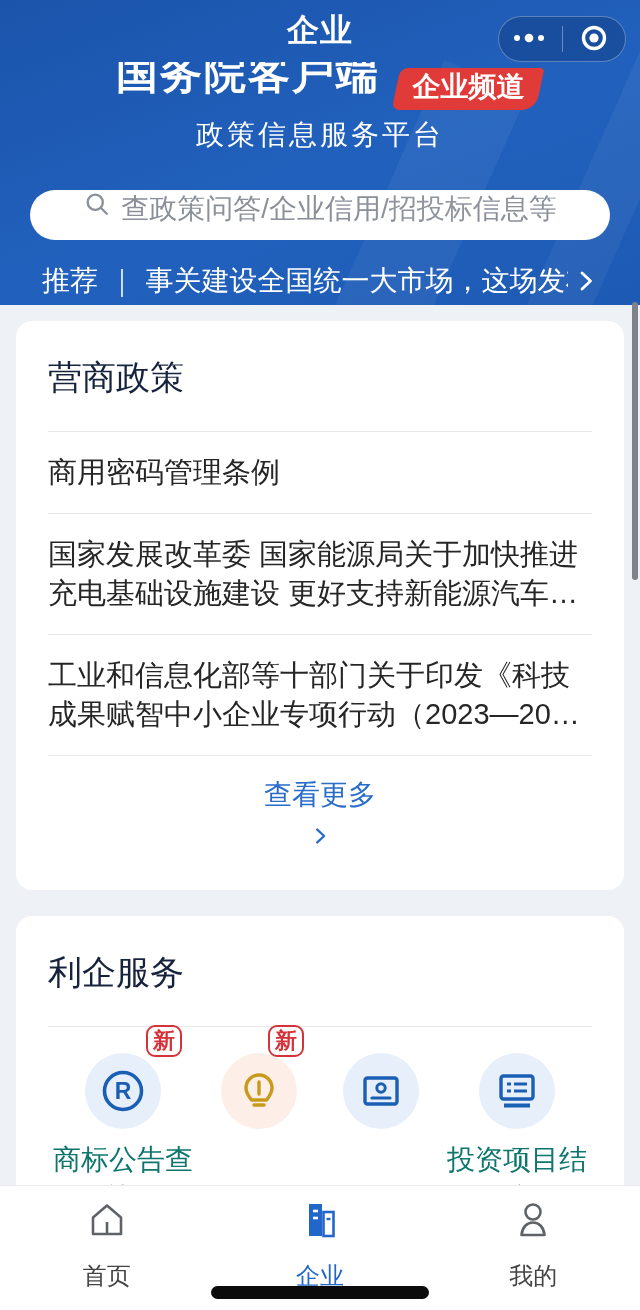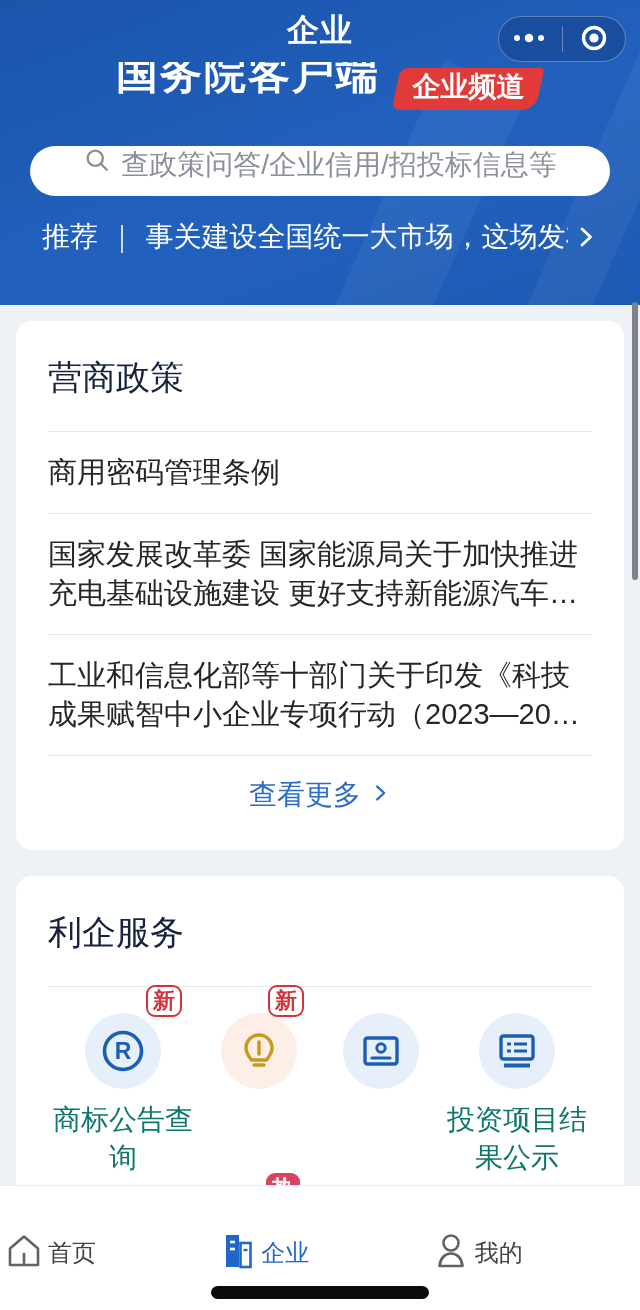--- a/index.html
+++ b/index.html
@@ -47,21 +47,21 @@
   
   .card { background:#fff; border-radius:16px; margin:0 16px; padding:0 32px; }
   .card h2 { font-size:34px; color:#17233d; font-weight:normal; padding-top:34px; }
   .h-div { height:1px; background:#e8e8e8; margin-top:30px; }
   .policy { margin-top:16px; padding-bottom:6px; }
 
   .p-item { padding:21px 0; font-size:29px; line-height:39px; color:#262626; cursor:pointer; }
   .clamp2 { display:-webkit-box; -webkit-line-clamp:2; -webkit-box-orient:vertical; overflow:hidden; }
   .divider { height:1px; background:#e8e8e8; }
   .more { display:flex; align-items:center; justify-content:center; gap:8px;
-          padding:20px 0 30px; color:#2a6dc9; font-size:28px; cursor:pointer; }
+          padding:20px 0 30px; color:#2a6dc9; font-size:28px; cursor:pointer;flex-direction:column; }
 
   .services { margin-top:26px; height:540px; }
   .grid { display:grid; grid-template-columns:repeat(4,1fr); margin-top:2px; }
   .cell { position:relative; display:flex; flex-direction:column; align-items:center;
           padding-top:24px; cursor:pointer; }
   .row2 .cell { padding-top:18px; }
   .icon-wrap { width:76px; height:76px; border-radius:50%; display:flex;
                align-items:center; justify-content:center; }
   .bg-blue  { background:#e7effa; }
   .bg-warm  { background:#fdeee7; }
@@ -72,22 +72,22 @@
   .badge-new { position:absolute; top:-4px; right:16px; border:2px solid #d5333a; color:#d5333a;
                background:#fff; border-radius:9px; font-size:22px; font-weight:bold;
                padding:2px 5px; line-height:24px; z-index:2; }
   .badge-hot { position:absolute; top:-6px; right:20px; background:#d84360; color:#fff;
                border-radius:9px; font-size:22px; font-weight:bold; padding:3px 6px;
                line-height:24px; z-index:2; }
 
   
   .tabbar { position:absolute; left:0; right:0; bottom:0; height:125px; background:#fff;
             border-top:1px solid #ebebeb; display:flex; z-index:5; }
-  .tab { flex:1; display:flex; flex-direction:row; align-items:center;
-         padding-top:10px; gap:0; cursor:pointer; }
+  .tab { flex:1; display:flex; flex-direction:column; align-items:center;
+         padding-top:10px; gap:12px; cursor:pointer; }
   .tab-label { font-size:24px; color:#444; }
   .tab.active .tab-label { color:#2166c9; }
 
   .home-indicator { position:absolute; left:50%; transform:translateX(-50%); bottom:11px;
                     width:218px; height:13px; border-radius:7px; background:#0b0b0b; z-index:6; }
 
   .scrollbar { position:absolute; right:2px; top:302px; width:6px; height:278px;
                background:#7d828b; border-radius:3px; z-index:4; }
 </style>
 </head>
@@ -125,20 +125,21 @@
 
     <div class="logo-row">
       <div class="logo-inner">
         <span class="logo-text">国务院客户端</span>
         <span class="logo-badge">
           <span class="logo-badge-text">企业频道</span>
         </span>
       </div>
     </div>
 
+    <div class="subtitle">政策信息服务平台</div>
 
     <div class="search">
       <span class="s-icon">
         <svg width="28" height="28" viewBox="0 0 24 24">
             <circle cx="10.5" cy="10.5" r="6.5" fill="none" stroke="#8a8f99" stroke-width="2"></circle>
             <line x1="15.6" y1="15.6" x2="20.4" y2="20.4" stroke="#8a8f99" stroke-width="2" stroke-linecap="round"></line>
           </svg>
       </span>
       <span class="s-ph">查政策问答/企业信用/招投标信息等</span>
     </div>

